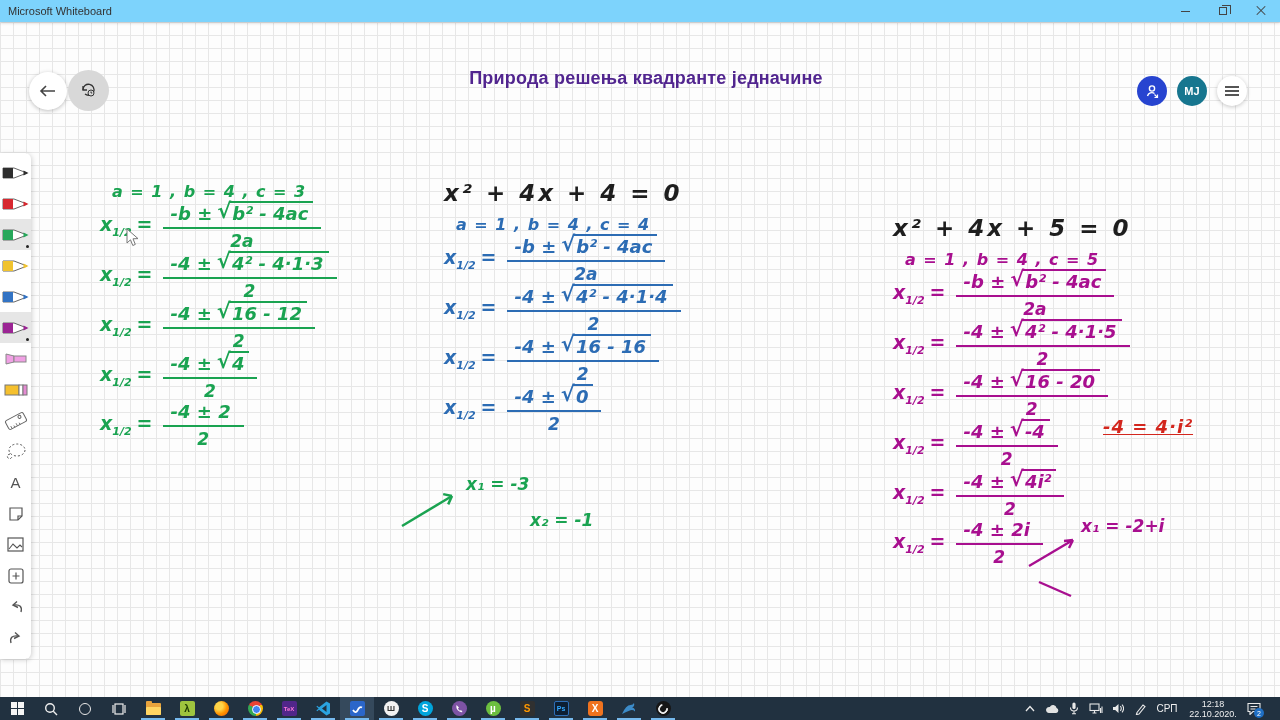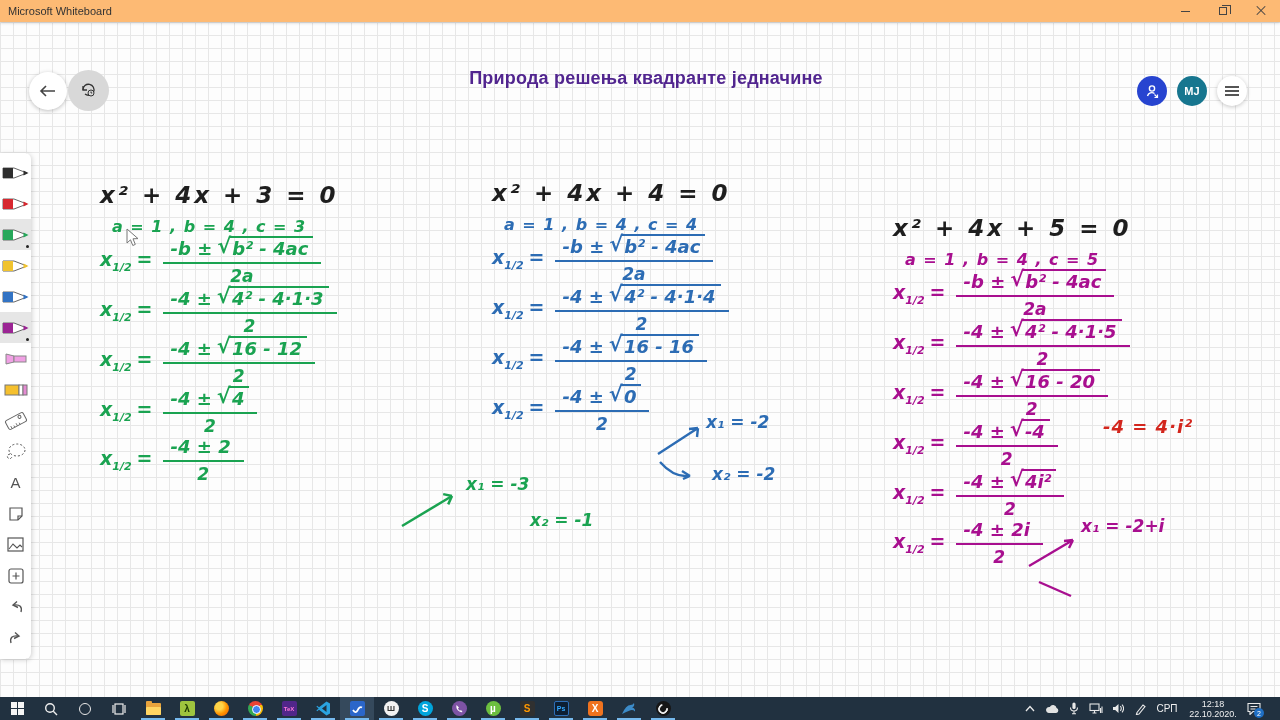--- a/index.html
+++ b/index.html
@@ -1,20 +1,20 @@
 <!DOCTYPE html>
 <html><head>
 <meta charset="utf-8">
 <style>
   * { margin:0; padding:0; box-sizing:border-box; }
   html,body { width:1280px; height:720px; overflow:hidden; }
   body { position:relative; font-family:"Liberation Sans", sans-serif; background:#fff; }
 
   
-  .titlebar { position:absolute; top:0; left:0; right:0; height:22px; background:#fdba74;
+  .titlebar { position:absolute; top:0; left:0; right:0; height:22px; background:#7dd3fc;
               display:flex; align-items:center; z-index:50; box-shadow:0 1px 3px rgba(0,0,0,.18); }
   .titlebar .app-title { font-size:11px; color:#333; padding-left:8px; }
   .winbtns { margin-left:auto; display:flex; height:100%; }
   .winbtn { width:38px; height:100%; display:flex; align-items:center; justify-content:center; border:none; background:transparent; cursor:default; }
   .glyph-min { width:9px; height:1px; background:#444; display:block; }
   .glyph-restore { width:8px; height:8px; border:1px solid #444; display:block; position:relative; }
   .glyph-restore::before { content:""; position:absolute; left:2px; top:-3px; width:8px; height:8px; border:1px solid #444; border-left:none; border-bottom:none; }
   .glyph-close { width:10px; height:10px; position:relative; display:block; }
   .glyph-close::before,.glyph-close::after { content:""; position:absolute; left:-1px; top:4px; width:12px; height:1px; background:#444; }
   .glyph-close::before { transform:rotate(45deg);} .glyph-close::after { transform:rotate(-45deg);}
@@ -44,21 +44,21 @@
   .tool { position:relative; width:31px; height:31px; display:flex; align-items:center; justify-content:center; border:none; background:transparent; cursor:default; }
   .tool.sel { background:#e6e6e6; }
   .tool .dot { position:absolute; right:2px; bottom:2px; width:3px; height:3px; border-radius:50%; background:#222; }
   .tool svg { display:block; }
   .ticon { font-size:15px; color:#555; font-family:"Liberation Sans",sans-serif; }
 
   
   .ink { font-family:"DejaVu Sans", sans-serif; font-style:italic; font-weight:bold; }
   .col { position:absolute; display:flex; flex-direction:column; align-items:flex-start; }
   .col-1 { left:100px; top:160px; width:270px; }
-  .col-2 { left:492px; top:158px; width:280px; }
+  .col-2 { left:444px; top:158px; width:280px; }
   .col-3 { left:893px; top:156px; width:290px; }
   .head { font-size:23px; letter-spacing:3px; margin-bottom:9px; }
   .coeffs { font-size:16px; letter-spacing:1px; margin:0 0 0 12px; }
   .step { display:flex; align-items:center; gap:10px; }
   .lhs { font-size:19px; white-space:nowrap; }
   .lhs sub { font-size:11px; }
   .lhs .eqs { margin-left:5px; }
   .frac { display:inline-flex; flex-direction:column; align-items:center; }
   .num { display:flex; align-items:flex-end; gap:5px; font-size:18px; padding:0 8px 3px; }
   .den { align-self:stretch; text-align:center; font-size:17px; border-top:2.5px solid currentColor; padding-top:2px; }
@@ -270,21 +270,20 @@
     </button>
     <button class="tool">
       <svg width="16" height="14" viewBox="0 0 16 14">
           <path d="M3 12 q-2 -8 7 -7" fill="none" stroke="#555" stroke-width="1.4"></path>
           <path d="M7 1.5 l4 3.5 l-5 2.5" fill="none" stroke="#555" stroke-width="1.4"></path>
         </svg>
     </button>
   </div>
 
   <div class="col col-1 ink" style="color: rgb(26, 163, 81);">
-    <div class="head" style="color: rgb(30, 30, 30);">x² + 4x + 3 = 0</div>
     <div class="coeffs">a = 1 ,  b = 4 ,  c = 3</div>
 
     <div class="step">
       <span class="lhs"><span>x</span><sub>1/2</sub><span class="eqs">=</span></span>
       <span class="frac">
           <span class="num">
             <span>-b ±</span>
             <span class="sq">
               <span class="rad">√</span>
               <span class="rand">b² - 4ac</span>
@@ -406,28 +405,20 @@
             <span>-4 ±</span>
             <span class="sq">
               <span class="rad">√</span>
               <span class="rand">0</span>
             </span>
           </span>
           <span class="den">2</span>
         </span>
     </div>
 
-    <div class="results c2-res">
-      <svg width="60" height="70" style="left:0;top:8px">
-        <path d="M4 34 L44 8 M44 8 l-9 1 m9 -1 l-1 9" stroke="currentColor" stroke-width="2.4" fill="none"></path>
-        <path d="M6 42 q14 16 30 14 M36 56 l-8 -5 m8 5 l-7 3" stroke="currentColor" stroke-width="2.4" fill="none"></path>
-      </svg>
-      <span class="rlabel" style="left:52px;top:0">x₁ = -2</span>
-      <span class="rlabel" style="left:58px;top:52px">x₂ = -2</span>
-    </div>
   </div>
 
   <div class="col col-3 ink" style="color: rgb(168, 15, 143);">
     <div class="head" style="color: rgb(30, 30, 30); margin-top: 37px;">x² + 4x + 5 = 0</div>
     <div class="coeffs">a = 1 ,  b = 4 , c = 5</div>
 
     <div class="step">
       <span class="lhs"><span>x</span><sub>1/2</sub><span class="eqs">=</span></span>
       <span class="frac">
           <span class="num">
@@ -499,21 +490,21 @@
             <span>-4 ± 2i</span>
             <span class="sq">
               <span class="rad"></span>
               <span class="rand"></span>
             </span>
           </span>
           <span class="den">2</span>
         </span>
     </div>
 
-    <div class="note c3-note" style="color: rgb(211, 38, 29);">-4 = 4·i²</div>
+    <div class="note c3-note" style="color: rgb(211, 38, 29); text-decoration: underline;">-4 = 4·i²</div>
 
     <div class="results c3-res">
       <span class="rlabel" style="left:56px;top:0">x₁ = -2+i</span>
       <svg width="70" height="70" style="left:0;top:14px">
         <path d="M4 36 L48 10 M48 10 l-9 1 m9 -1 l-4 8" stroke="currentColor" stroke-width="2.4" fill="none"></path>
         <path d="M14 52 L46 66" stroke="currentColor" stroke-width="2.4" fill="none"></path>
       </svg>
     </div>
   </div>
 

